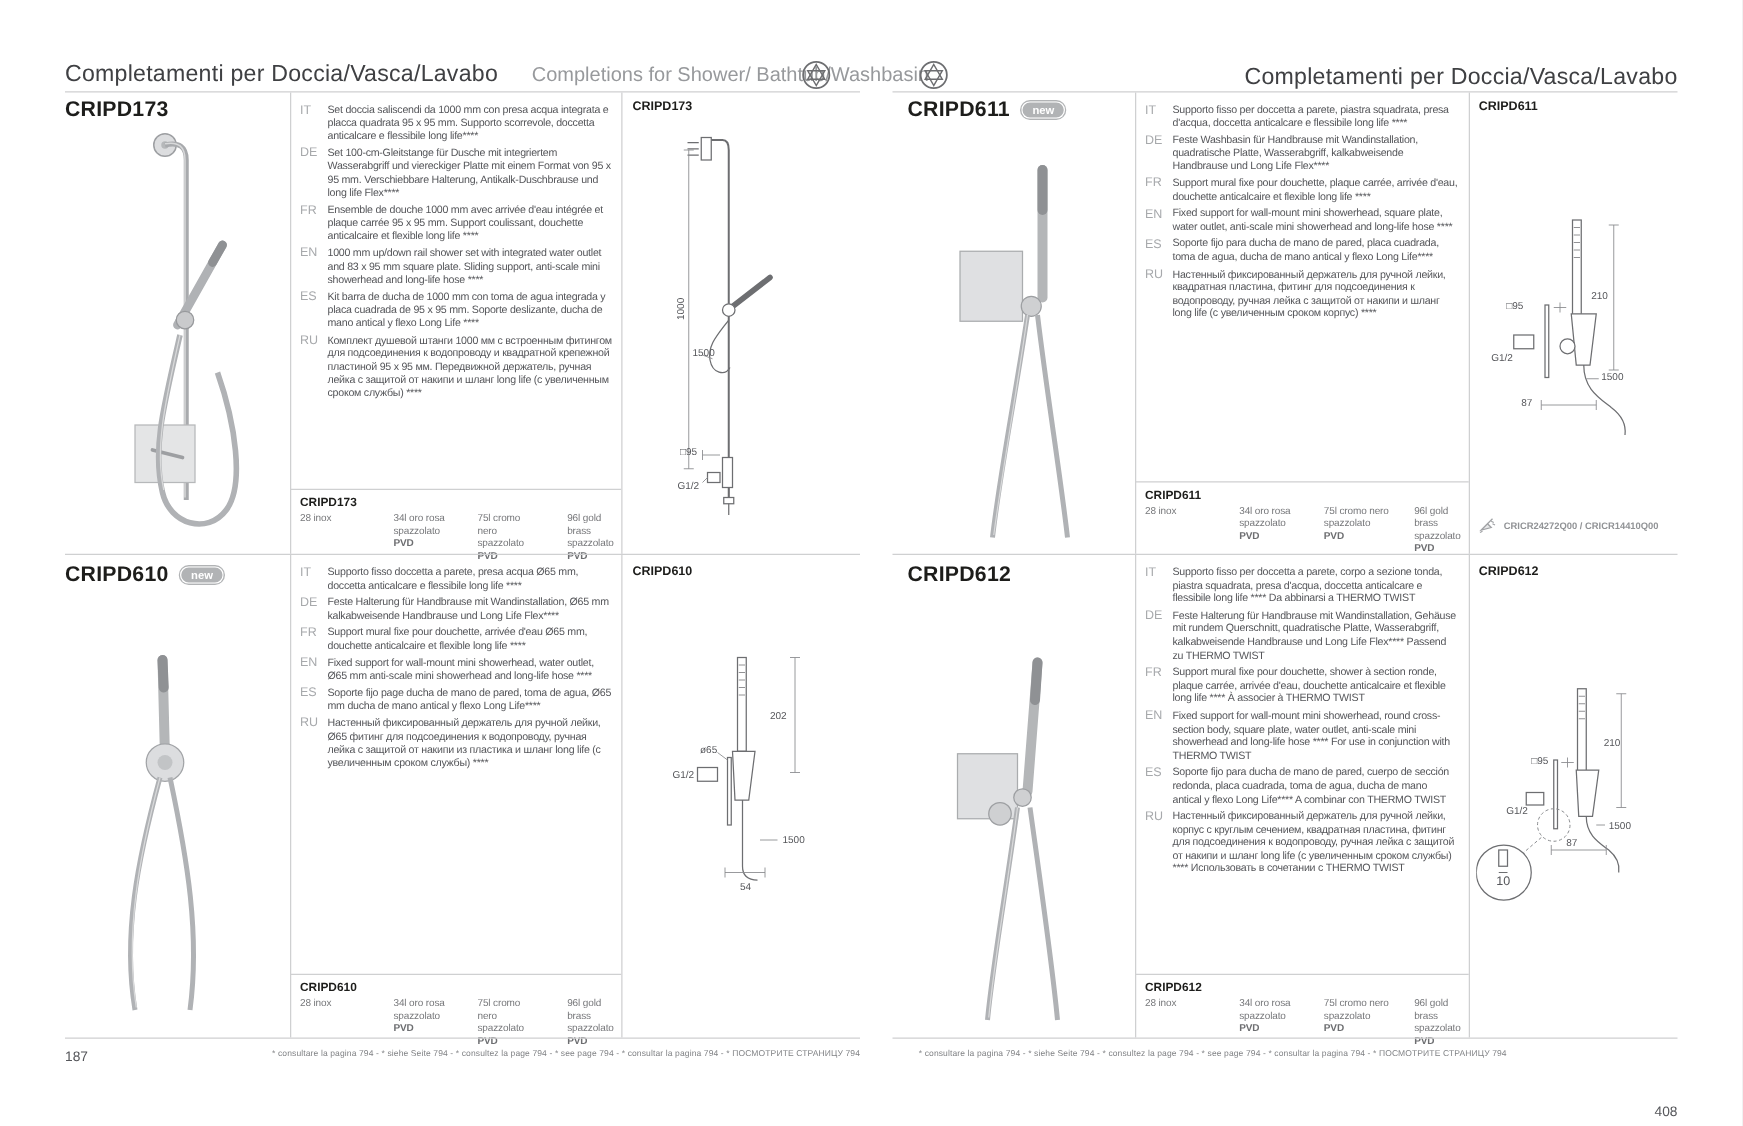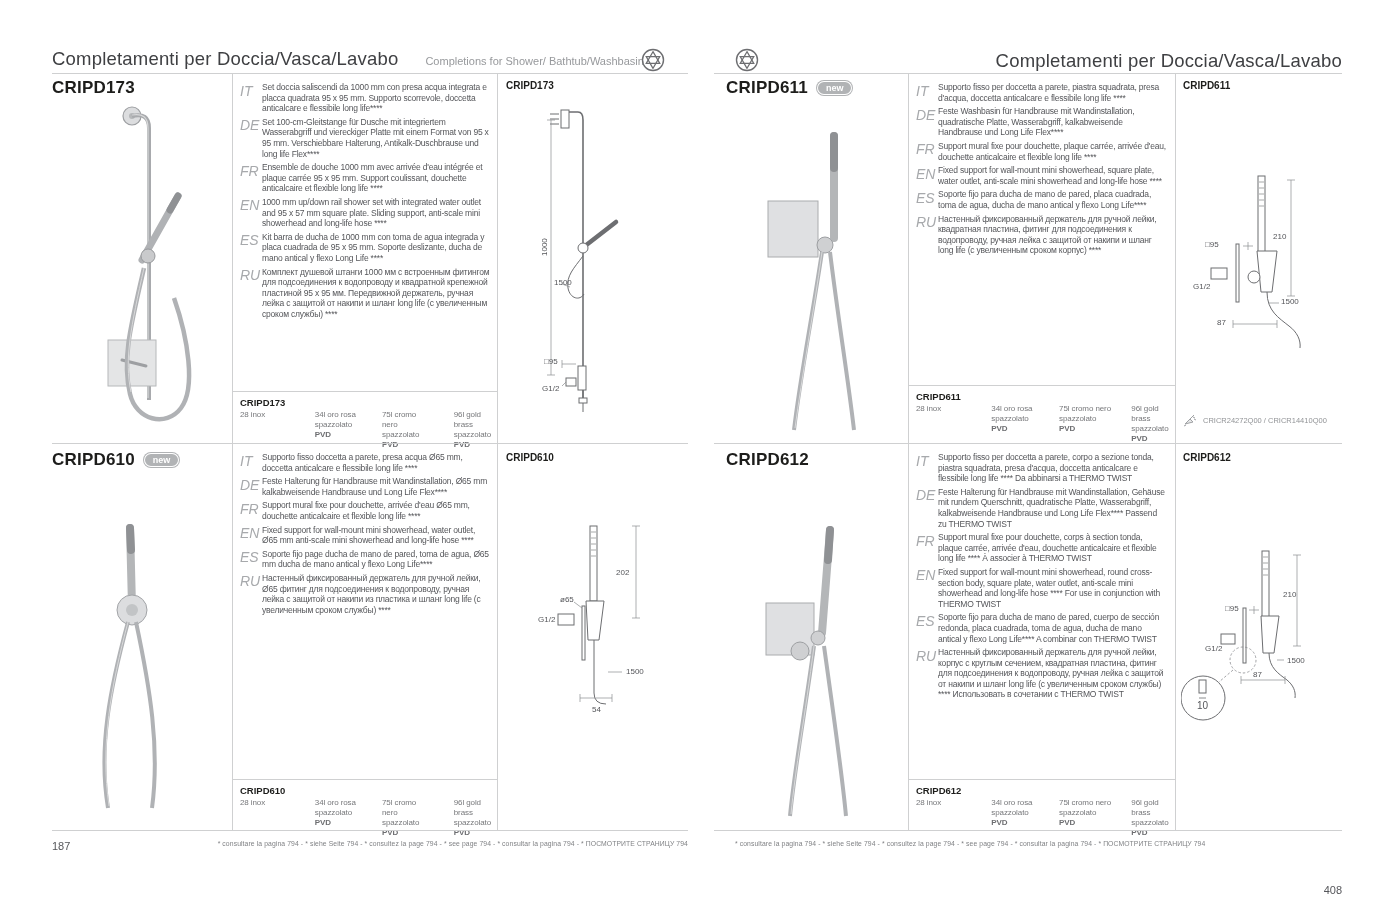--- a/index.html
+++ b/index.html
@@ -2,28 +2,28 @@
 <html><head>
 <meta charset="utf-8">
 <style>
   html,body{margin:0;padding:0;background:#e8e8e8;}
   .spread{position:relative;width:1394px;height:901px;background:#ffffff;
           font-family:"Liberation Sans",sans-serif;color:#55565a;overflow:hidden;}
   .abs{position:absolute;gap:20px;}
   .hrule{height:1px;background:#cfd0d1;}
   .vrule{width:1px;background:#cfd0d1;}
   .title{font-size:18.5px;color:#3f4043;letter-spacing:.2px;white-space:nowrap;}
-  .subtitle{font-size:11px;color:#97999c;margin-left:7px;}
+  .subtitle{font-size:16px;color:#97999c;margin-left:7px;}
   .code-row{display:flex;align-items:center;gap:9px;}
   .code{font-size:17px;font-weight:bold;color:#1d1d1b;letter-spacing:.2px;}
   .badge{display:inline-block;background:#b1b3b5;color:#fff;font-size:9px;font-weight:bold;
          border-radius:8px;padding:1.5px 9px;line-height:11px;box-shadow:inset 0 0 0 1px #fff,0 0 0 1px #b1b3b5;}
   .draw-code{font-size:10px;font-weight:bold;color:#1d1d1b;}
   .desc-row{display:flex;margin-bottom:3px;}
-  .lang{width:22px;flex:none;color:#a7a9ac;font-size:14px;padding-top:.5px;font-style:italic;}
+  .lang{width:22px;flex:none;color:#a7a9ac;font-size:10px;padding-top:.5px;}
   .dtxt{flex:1;font-size:8.5px;line-height:10.6px;letter-spacing:-.2px;color:#55565a;}
   .fin-code{font-size:9.5px;font-weight:bold;color:#1d1d1b;}
   .fin-row{display:flex;font-size:8px;color:#77787b;line-height:10px;letter-spacing:-.1px;}
   .fin-opt:nth-of-type(1){width:72px;}
   .fin-opt:nth-of-type(2){width:62px;}
   .fin-opt:nth-of-type(3){width:68px;}
   .fin-opt b{color:#6d6e71;}
   .dim{position:absolute;font-size:8px;color:#55565a;white-space:nowrap;}
   .dim.rot{transform:rotate(-90deg);transform-origin:left top;}
   .pagenum{font-size:11px;color:#55565a;}
@@ -80,21 +80,21 @@
         <span class="dtxt">Set 100-cm-Gleitstange für Dusche mit integriertem Wasserabgriff und viereckiger Platte mit einem Format von 95 x 95 mm. Verschiebbare Halterung, Antikalk-Duschbrause und long life Flex****</span>
       </div>
 
       <div class="desc-row">
         <span class="lang">FR</span>
         <span class="dtxt">Ensemble de douche 1000 mm avec arrivée d'eau intégrée et plaque carrée 95 x 95 mm. Support coulissant, douchette anticalcaire et flexible long life ****</span>
       </div>
 
       <div class="desc-row">
         <span class="lang">EN</span>
-        <span class="dtxt">1000 mm up/down rail shower set with integrated water outlet and 95 x 57 mm square plate. Sliding support, anti-scale mini showerhead and long-life hose ****</span>
+        <span class="dtxt">1000 mm up/down rail shower set with integrated water outlet and 83 x 95 mm square plate. Sliding support, anti-scale mini showerhead and long-life hose ****</span>
       </div>
 
       <div class="desc-row">
         <span class="lang">ES</span>
         <span class="dtxt">Kit barra de ducha de 1000 mm con toma de agua integrada y placa cuadrada de 95 x 95 mm. Soporte deslizante, ducha de mano antical y flexo Long Life ****</span>
       </div>
 
       <div class="desc-row">
         <span class="lang">RU</span>
         <span class="dtxt">Комплект душевой штанги 1000 мм с встроенным фитингом для подсоединения к водопроводу и квадратной крепежной пластиной 95 x 95 мм. Передвижной держатель, ручная лейка с защитой от накипи и шланг long life (с увеличенным сроком службы) ****</span>
@@ -322,21 +322,21 @@
       <path d="M86 196 C 86 215 98 222 108 230 C 116 236 120 244 119 252"></path>
       <path d="M88 207 H98" stroke="#8a8c8f" stroke-width=".7"></path>
       <path d="M52 228 H96 M52 224 V232 M96 224 V232" stroke="#8a8c8f" stroke-width=".7"></path>
     </svg>
     <div class="dim" style="left:92px;top:136px;">210</div>
     <div class="dim" style="left:24px;top:144px;">□95</div>
     <div class="dim" style="left:12px;top:186px;">G1/2</div>
     <div class="dim" style="left:100px;top:201px;">1500</div>
     <div class="dim" style="left:36px;top:222px;">87</div>
   </div>
-  <div class="abs related" style="left:1183px;top:414px;">
+  <div class="abs related" style="left:1183px;top:414px;font-weight:bold;">
     <span>
       <svg width="15" height="13" viewBox="0 0 15 13" stroke="#a0a2a5" fill="none" stroke-width="1">
         <path d="M2 10 L7 5 L10 8 Z" fill="#e6e7e8"></path>
         <path d="M7 5 L11 1 M10 3 L12 4 M11 5 L13 6 M3 11 L1 12"></path>
       </svg>
     </span>
     <span>CRICR24272Q00 / CRICR14410Q00</span>
   </div>
   <div class="abs hrule" style="left:908px;top:385px;width:267px;"></div>
   <div class="abs fin-code" style="left:916px;top:391px;">CRIPD611</div>
@@ -388,21 +388,21 @@
         <span class="dtxt">Supporto fisso per doccetta a parete, corpo a sezione tonda, piastra squadrata, presa d'acqua, doccetta anticalcare e flessibile long life **** Da abbinarsi a THERMO TWIST</span>
       </div>
 
       <div class="desc-row">
         <span class="lang">DE</span>
         <span class="dtxt">Feste Halterung für Handbrause mit Wandinstallation, Gehäuse mit rundem Querschnitt, quadratische Platte, Wasserabgriff, kalkabweisende Handbrause und Long Life Flex**** Passend zu THERMO TWIST</span>
       </div>
 
       <div class="desc-row">
         <span class="lang">FR</span>
-        <span class="dtxt">Support mural fixe pour douchette, corps à section tonda, plaque carrée, arrivée d'eau, douchette anticalcaire et flexible long life **** À associer à THERMO TWIST</span>
+        <span class="dtxt">Support mural fixe pour douchette, shower à section ronde, plaque carrée, arrivée d'eau, douchette anticalcaire et flexible long life **** À associer à THERMO TWIST</span>
       </div>
 
       <div class="desc-row">
         <span class="lang">EN</span>
         <span class="dtxt">Fixed support for wall-mount mini showerhead, round cross-section body, square plate, water outlet, anti-scale mini showerhead and long-life hose **** For use in conjunction with THERMO TWIST</span>
       </div>
 
       <div class="desc-row">
         <span class="lang">ES</span>
         <span class="dtxt">Soporte fijo para ducha de mano de pared, cuerpo de sección redonda, placa cuadrada, toma de agua, ducha de mano antical y flexo Long Life**** A combinar con THERMO TWIST</span>

